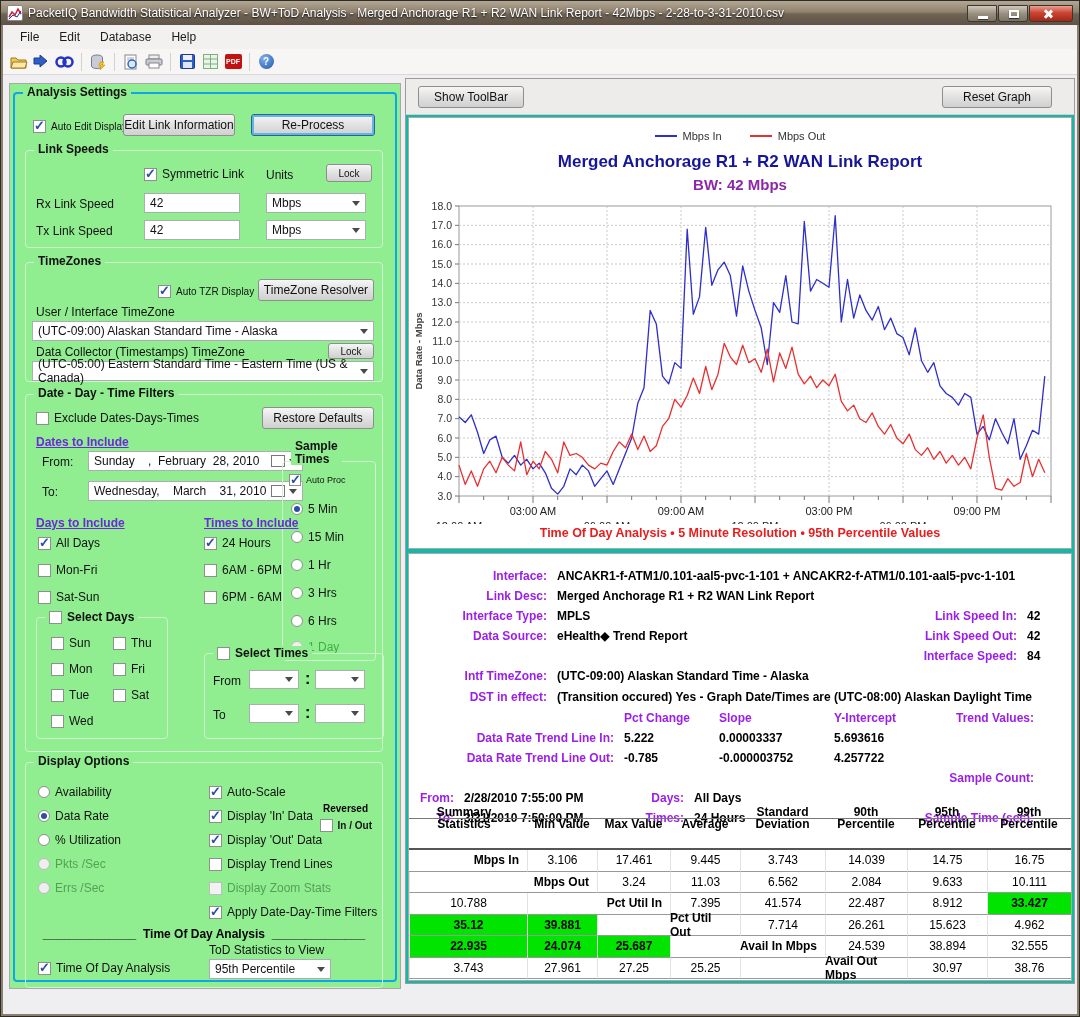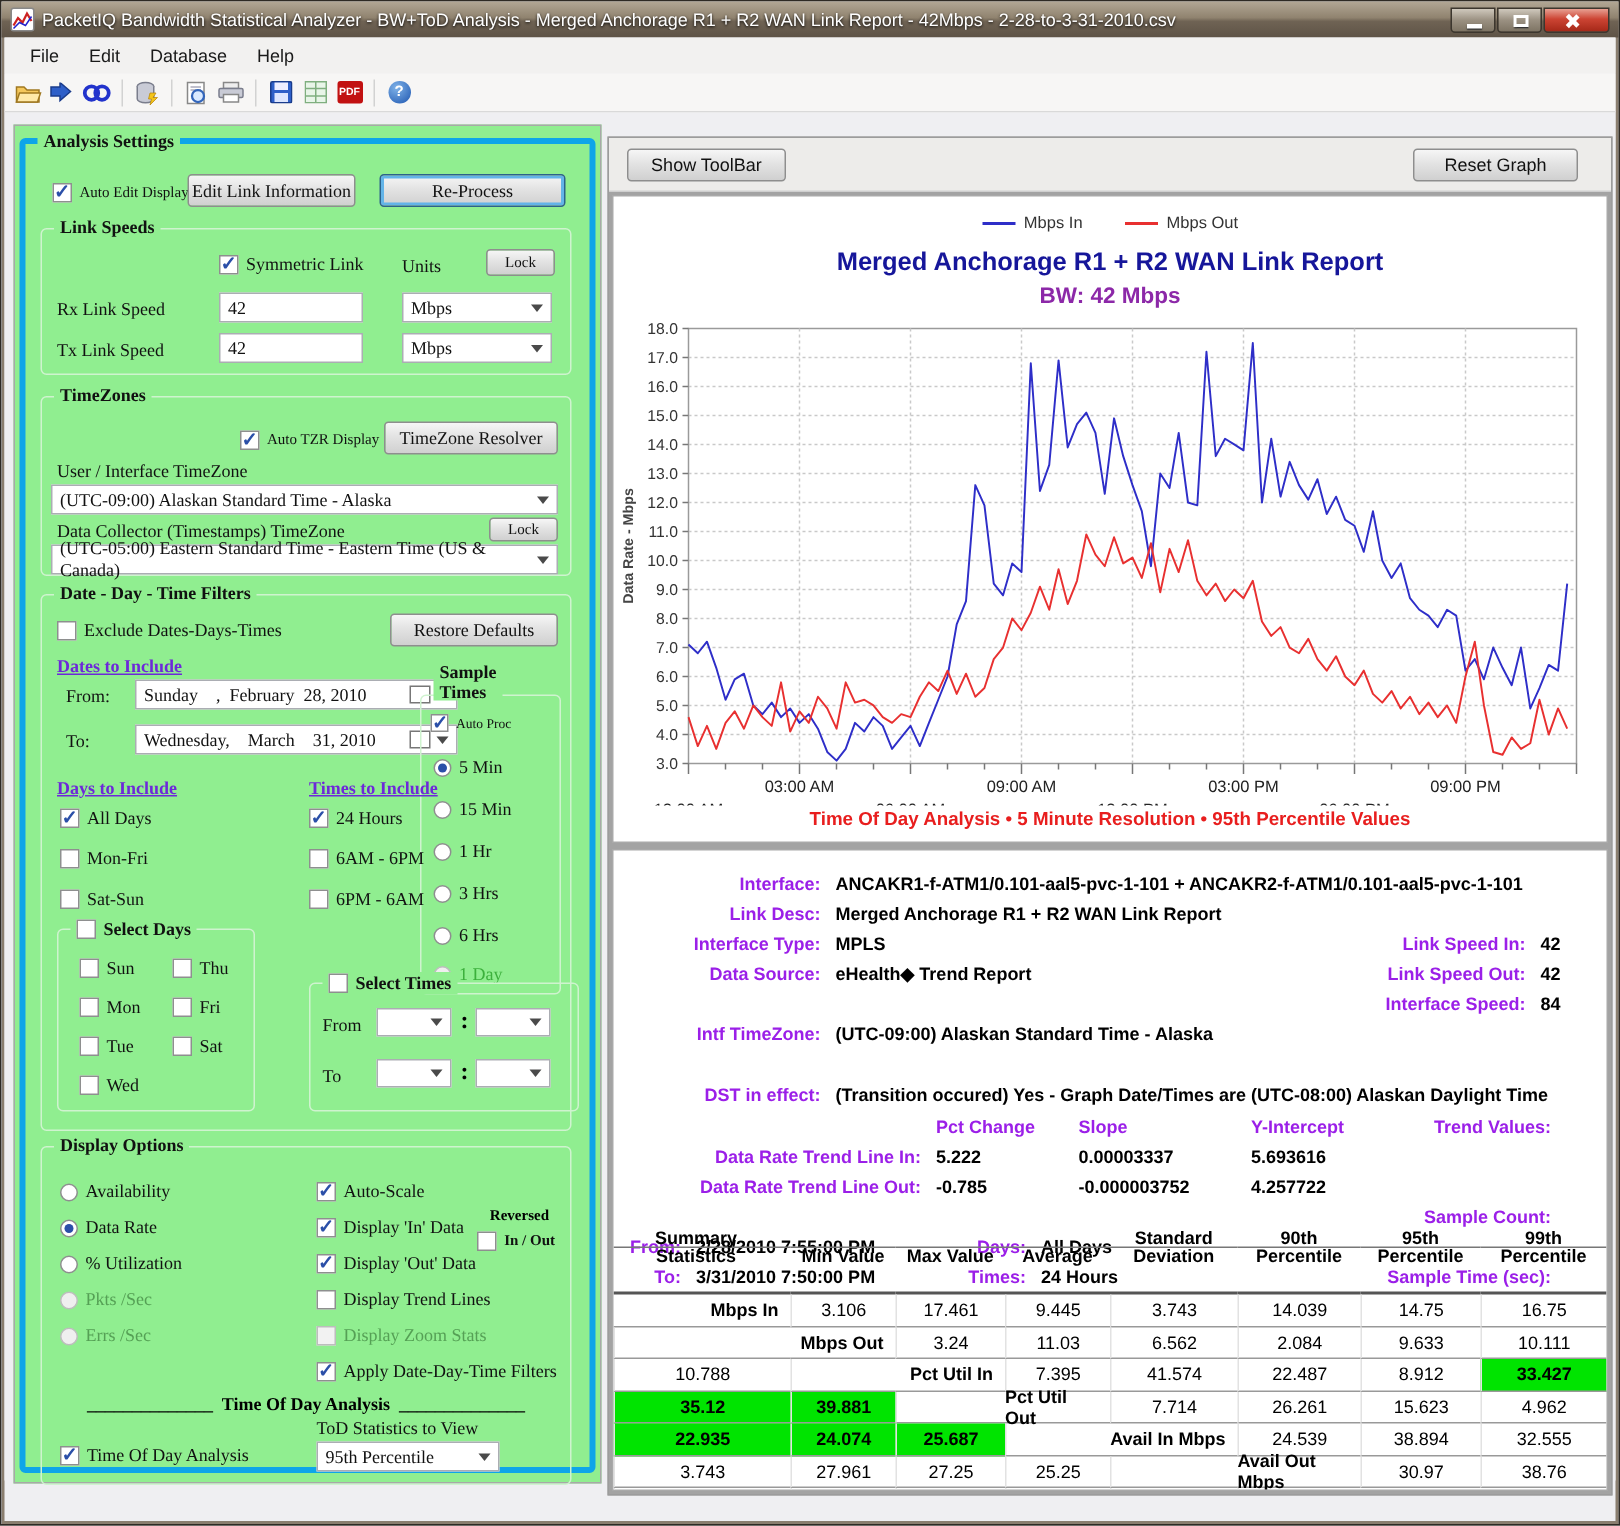--- a/index.html
+++ b/index.html
@@ -39,21 +39,21 @@
   .help-badge { width:15px; height:15px; background:radial-gradient(circle at 35% 30%, #7FB2E8, #1E56B0);
     color:#fff; border-radius:50%; font-size:10px; font-weight:bold; display:flex; align-items:center; justify-content:center; }
 
   
   .content { position:absolute; left:2px; top:74px; right:2px; bottom:29px; background:#EFEFF2; }
 
   
   .panel-left { position:absolute; left:6px; top:8px; width:392px; height:906px;
     background:#90EE90; border:1px solid #A8A8A8; }
   .bigGroup { position:absolute; left:3px; top:8px; right:3px; bottom:6px;
-    border:4px solid #0ea5e9; border-radius:4px;font-family:Liberation Serif, serif; }
+    border:2px solid #0ea5e9; border-radius:4px; }
   .legend { position:absolute; top:-9px; left:8px; background:#90EE90; padding:0 4px;
     font-size:12px; font-weight:bold; color:#111; white-space:nowrap; }
   .grp { position:absolute; border:1px solid #CFF3CF; border-radius:4px; }
 
   .ck { display:flex; align-items:center; gap:5px; font-size:12px; color:#111; white-space:nowrap; }
   .cb { width:13px; height:13px; background:#fff; border:1px solid #8E8F8F; position:relative; flex:none; }
   .cb.on::after { content:"✓"; position:absolute; left:0px; top:-3px; font-size:13px; font-weight:bold; color:#2B4FA8; }
   .cb.dis { background:#F2F2F2; border-color:#BDBDBD; }
   .rb { width:12px; height:12px; border-radius:50%; background:#fff; border:1px solid #8E8F8F; position:relative; flex:none; }
   .rb.on::after { content:""; position:absolute; left:2px; top:2px; width:6px; height:6px; border-radius:50%; background:#2B4FA8; }
@@ -71,22 +71,22 @@
   .combo { justify-content:space-between; }
   .arrow { width:0; height:0; border-left:4px solid transparent; border-right:4px solid transparent;
     border-top:5px solid #4A4A4A; flex:none; margin-left:4px; }
   .heading { font-size:12px; font-weight:bold; text-decoration:underline; color:#6d28d9; white-space:nowrap; }
   .lbl { font-size:12px; color:#111; white-space:nowrap; }
   .cal { width:14px; height:12px; border:1px solid #777; background:
     linear-gradient(#fff,#fff) , repeating-linear-gradient(90deg,#9AB 0 2px,#fff 2px 4px); background-size:100% 3px,100% 100%;
     background-position:0 0,0 0; flex:none; margin-left:auto; }
 
   
-  .panel-right { position:absolute; left:402px; top:16px; width:670px; height:906px;
-    background:#a3a3a3; border:1px solid #9C9C9C; }
+  .panel-right { position:absolute; left:402px; top:3px; width:670px; height:906px;
+    background:#14b8a6; border:1px solid #9C9C9C; }
   .graph-strip { position:absolute; left:0; top:0; right:0; height:36px; background:#EDECEA; border-bottom:1px solid #CFCFCF; }
   .graph-box { position:absolute; left:2px; top:38px; right:2px; height:432px; background:#FFFFFF; border:1px solid #A9A9A9; }
   .stats-box { position:absolute; left:2px; top:474px; right:2px; bottom:2px; background:#FFFFFF; border:1px solid #A9A9A9; overflow:hidden; }
 
   .legend-row { position:absolute; left:0; right:0; top:12px; display:flex; justify-content:center; gap:28px;
     font-size:11px; color:#333; }
   .legend-item { display:flex; align-items:center; gap:6px; }
   .lswatch { width:22px; height:2px; }
   .chart-title { position:absolute; left:0; right:0; top:34px; text-align:center; font-size:17px; font-weight:bold; color:#16169A; }
   .chart-sub { position:absolute; left:0; right:0; top:58px; text-align:center; font-size:15px; font-weight:bold; color:#8C28A8; }
@@ -625,21 +625,21 @@
         <div class="irow g2">
           <span></span>
             <span></span>
           <span class="plabel">Interface Speed:</span>
             <span class="pval">84</span>
         </div>
         <div class="irow g1">
           <span class="plabel">Intf TimeZone:</span>
             <span class="pval">(UTC-09:00) Alaskan Standard Time - Alaska</span>
         </div>
-        <div class="irow g1" style="height:22px;margin-top:20px;">
+        <div class="irow g1" style="height:22px;">
           <span class="plabel">DST in effect:</span>
             <span class="pval">(Transition occured) Yes - Graph Date/Times are (UTC-08:00) Alaskan Daylight Time</span>
         </div>
         <div class="irow g3">
           <span></span>
           <span class="plabel" style="text-align:left;">Pct Change</span>
           <span class="plabel" style="text-align:left;">Slope</span>
           <span class="plabel" style="text-align:left;">Y-Intercept</span>
           <span class="plabel">Trend Values:</span>
           <span class="plabel" style="text-align:right;padding-right:0;">First</span>

